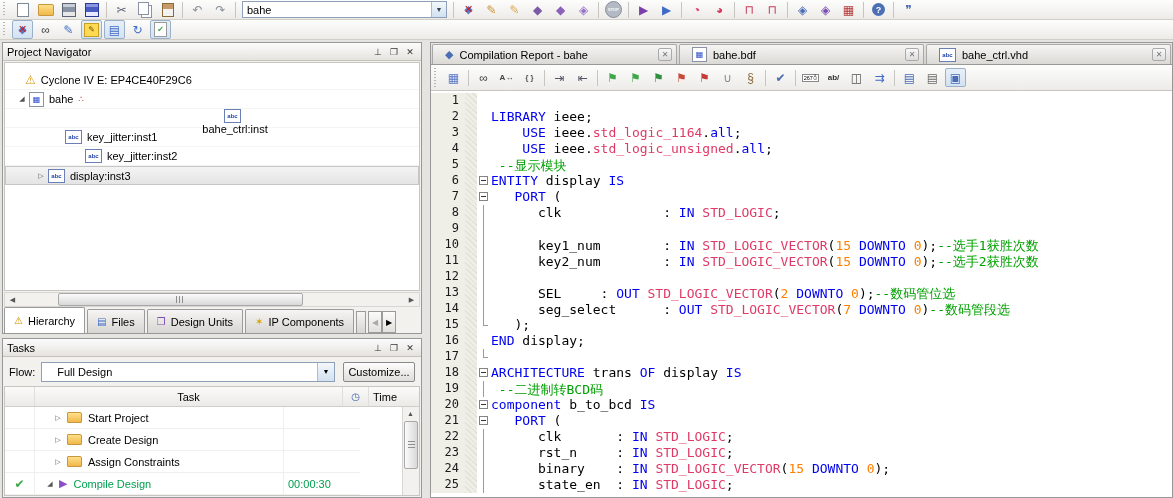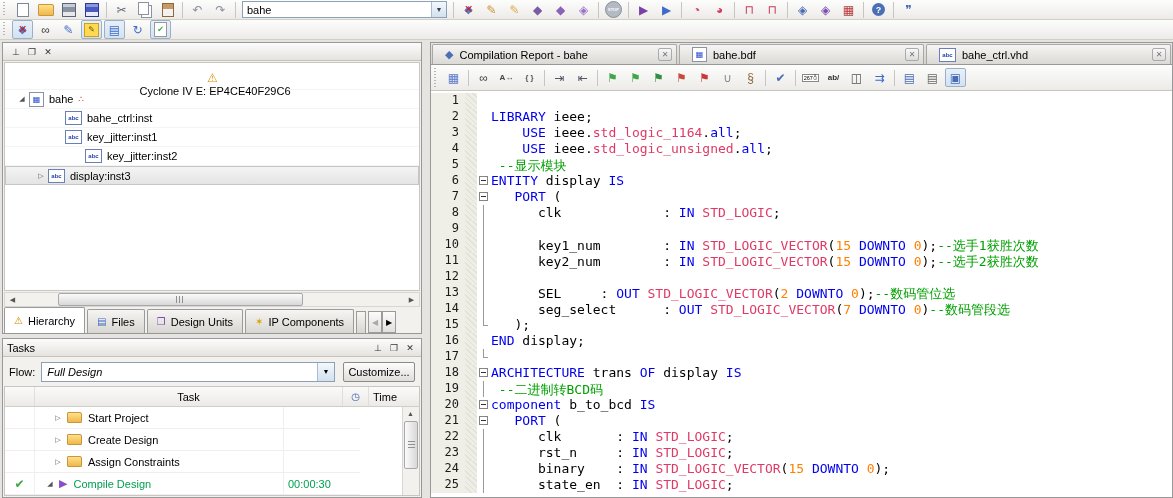--- a/index.html
+++ b/index.html
@@ -102,21 +102,21 @@
   .ntab .nicon { margin-right:5px; font-size:10px; }
   .ntab-part { width:10px; height:22px; background:linear-gradient(#f6f5f3,#d8d6d2); border:1px solid #9b9b9b; border-bottom:none; }
   .nscroll { margin-left:2px; display:flex; }
   .nscroll span { width:14px; height:22px; border:1px solid #9b9b9b; background:linear-gradient(#fbfbfa,#e2e0dc);
         display:inline-flex; align-items:center; justify-content:center; font-size:8px; }
 
   
   .flowrow { height:29px; display:flex; align-items:center; padding:0 6px; }
   .flowrow .lbl { margin-right:6px; }
   .fcombo { flex:1; height:20px; background:#fff; border:1px solid #8ca0b8; display:flex; align-items:center; }
-  .fcombo .val { flex:1; padding-left:5px;font-style:italic; }
+  .fcombo .val { flex:1; padding-left:15px; }
   .fcombo .arr { width:17px; height:18px; background:linear-gradient(#f4f8fc,#d2e0f0); border-left:1px solid #a8bcd2;
         font-size:7px; display:flex; align-items:center; justify-content:center; }
   .custbtn { width:72px; height:20px; margin-left:8px; background:linear-gradient(#fdfdfd,#dfddd9);
         border:1px solid #8a8a8a; border-radius:2px; display:flex; align-items:center; justify-content:center; }
   .ttable { flex:1; margin:0 1px 1px 1px; background:#fff; border:1px solid #c8c6c2; display:flex; flex-direction:column; overflow:hidden; }
   .ttable .wrap { flex:1; display:flex;gap:42px; }
   .tcols { flex:1; }
   .throw { height:20px; display:flex; background:linear-gradient(#fbfaf9,#eceae6); border-bottom:1px solid #d0cecb;justify-content:center; }
   .throw .c1 { width:30px; border-right:1px solid #e0dedb; }
   .throw .c2 { flex:1; display:flex; align-items:center; justify-content:center; border-right:1px solid #e0dedb; }
@@ -270,35 +270,36 @@
       <span class="ti">
         <span class="g" style="color: rgb(63, 107, 200);">↻</span>
       </span>
       <span class="ti pressed k-checkdoc"></span>
     </div>
   <div class="main">
 
     <div class="left">
       <section class="panel nav-panel">
         <div class="phead">
+          <span class="t">Project Navigator</span>
           <span class="pbtns" id="navbtns"><span class="pbtn">⊥</span><span class="pbtn">❐</span><span class="pbtn">✕</span></span>
         </div>
         <div class="tree" id="tree">
-            <div class="trow" style="padding-left: 6px; flex-direction: column;">
+            <div class="trow" style="padding-left: 6px;">
               <span class="texp"></span>
               <span class="ticon device"></span>
               <span class="tlbl">Cyclone IV E: EP4CE40F29C6</span>
             </div>
             <div class="trow" style="padding-left: 10px;">
               <span class="texp">◢</span>
               <span class="ticon k-bdfdoc"></span>
               <span class="tlbl">bahe</span>
               <span class="textra">∴</span>
             </div>
-            <div class="trow" style="padding-left: 46px;">
+            <div class="trow" style="padding-left: 46px; flex-direction: column;">
               <span class="texp"></span>
               <span class="ticon k-vhddoc"></span>
               <span class="tlbl">bahe_ctrl:inst</span>
             </div>
             <div class="trow" style="padding-left: 46px;">
               <span class="texp"></span>
               <span class="ticon k-vhddoc"></span>
               <span class="tlbl">key_jitter:inst1</span>
             </div>
             <div class="trow" style="padding-left: 66px; align-items: center;">

